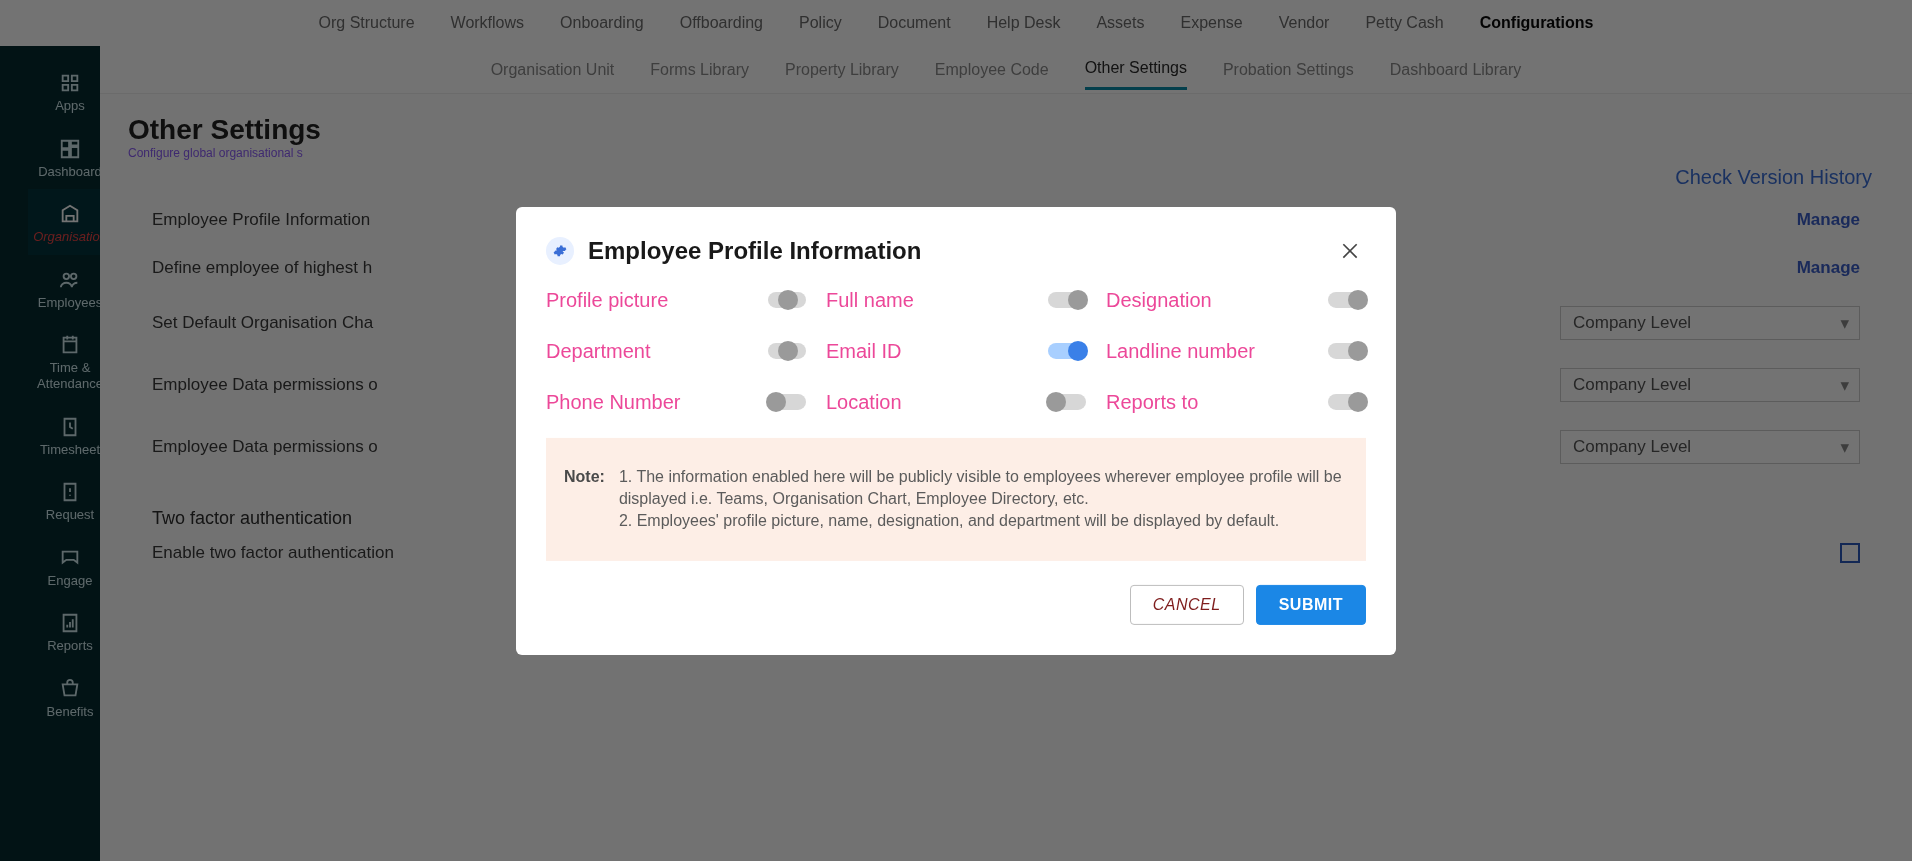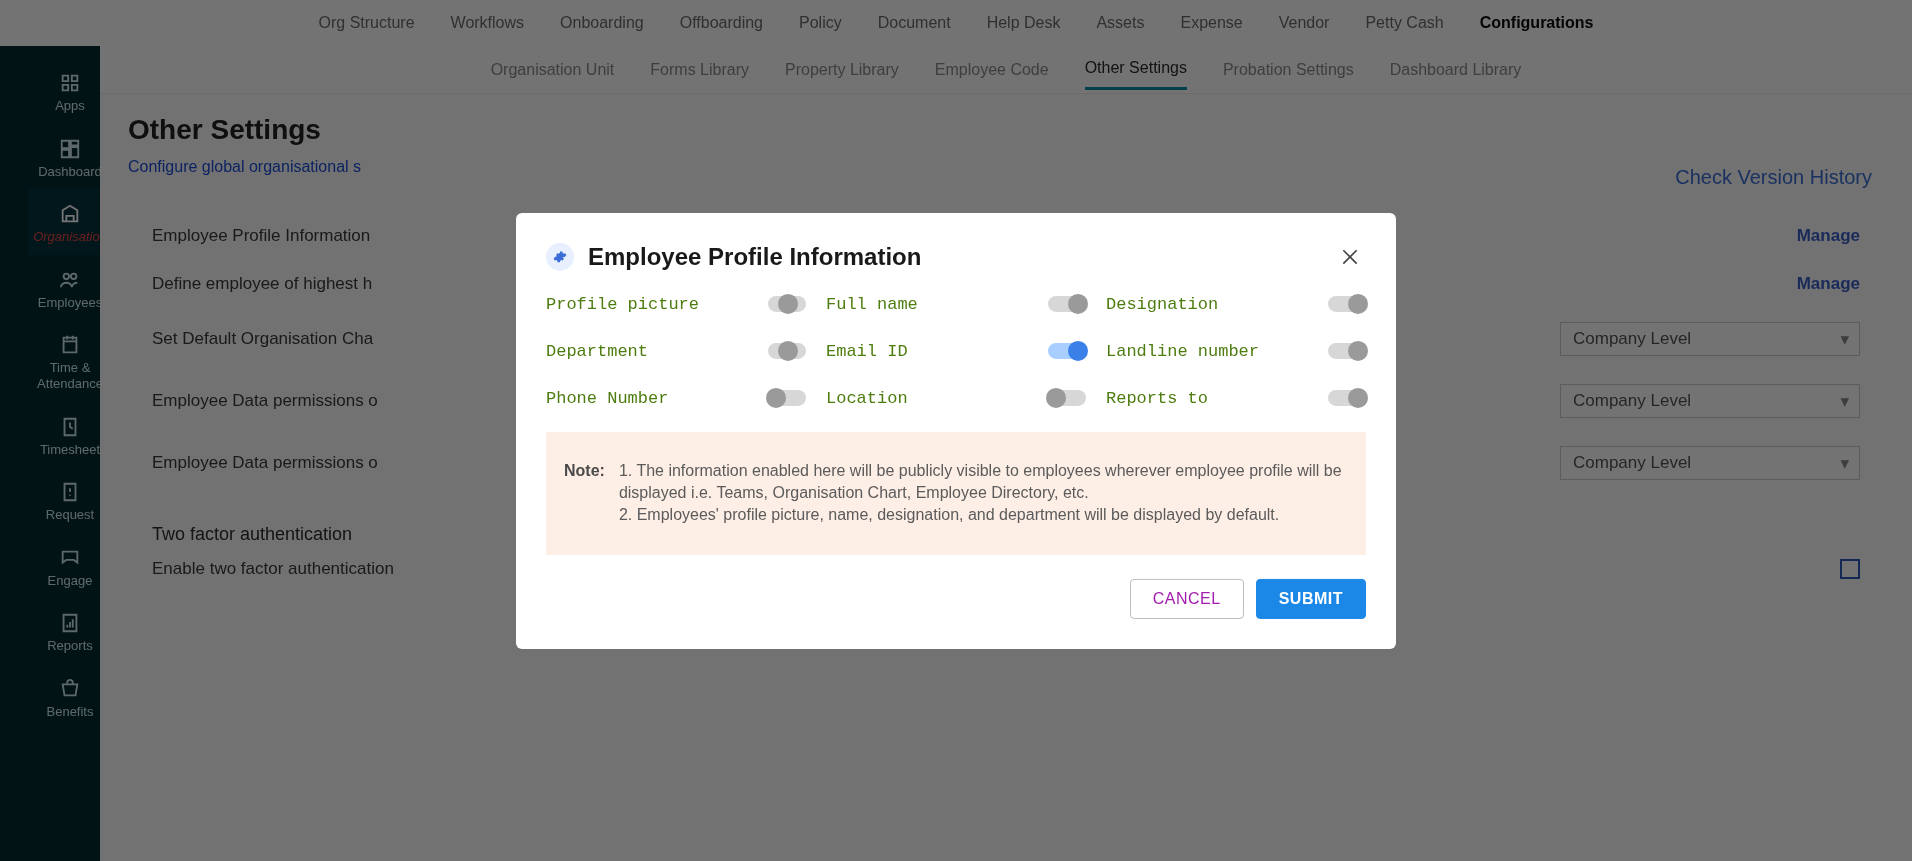--- a/index.html
+++ b/index.html
@@ -67,21 +67,21 @@
     background: #fff;
     color: #8a8a8a;
     font-size: 16px;
     border-bottom: 1px solid #eee;
   }
   .sub-nav .snav { cursor: pointer; padding: 10px 0; }
   .sub-nav .snav.active { color: #2a2a2a; border-bottom: 3px solid #0a8da8; }
 
   .page-body { padding: 20px 28px; position: relative; }
   .page-title { font-size: 28px; font-weight: 700; color: #222; }
-  .page-sub { color: #1d4ed8; font-size: 16px; margin-top: 12px; }
+  .page-sub { color: #8b5cf6; font-size: 12px; margin-top: 0; }
   .version-link {
     position: absolute;
     right: 40px; top: 72px;
     color: #3a6ed6;
     font-size: 20px;
     cursor: pointer;
   }
 
   .settings-list { margin-top: 36px; }
   .settings-row {
@@ -156,21 +156,21 @@
   .modal-desc { color: #555; font-size: 17px; margin-top: 20px; }
 
   .toggles {
     display: grid;
     grid-template-columns: 1fr 1fr 1fr;
     column-gap: 20px;
     row-gap: 28px;
     margin-top: 22px;
   }
   .trow { display: flex; align-items: center; justify-content: space-between; }
-  .trow .tlabel { color: #4d7c0f; font-size: 17px; font-family: Liberation Mono, monospace; }
+  .trow .tlabel { color: #ec4899; font-size: 20px; }
 
   .toggle {
     width: 38px; height: 16px; border-radius: 10px;
     background: #d7d7d7; position: relative;
     cursor: pointer;
   }
   .toggle .knob {
     position: absolute; width: 20px; height: 20px; border-radius: 50%;
     background: #9a9a9a; top: -2px; left: -2px;
     transition: none;
@@ -198,21 +198,21 @@
     justify-content: flex-end;
     gap: 12px;
   }
   .btn {
     padding: 10px 22px;
     font-size: 16px;
     border-radius: 4px;
     cursor: pointer;
     letter-spacing: 0.5px;
   }
-  .btn-cancel { background: #fff; border: 1px solid #bdbdbd; color: #a21caf; }
+  .btn-cancel { background: #fff; border: 1px solid #bdbdbd; color: #7f1d1d; font-style: italic; }
   .btn-submit { background: #1b87e6; border: 1px solid #1b87e6; color: #fff; font-weight: 600; }
 </style>
 </head>
 <body>
 
 <div class="top-nav" id="top-nav">
     <div class="nav-item">Org Structure</div>
     <div class="nav-item">Workflows</div>
     <div class="nav-item">Onboarding</div>
     <div class="nav-item">Offboarding</div>

